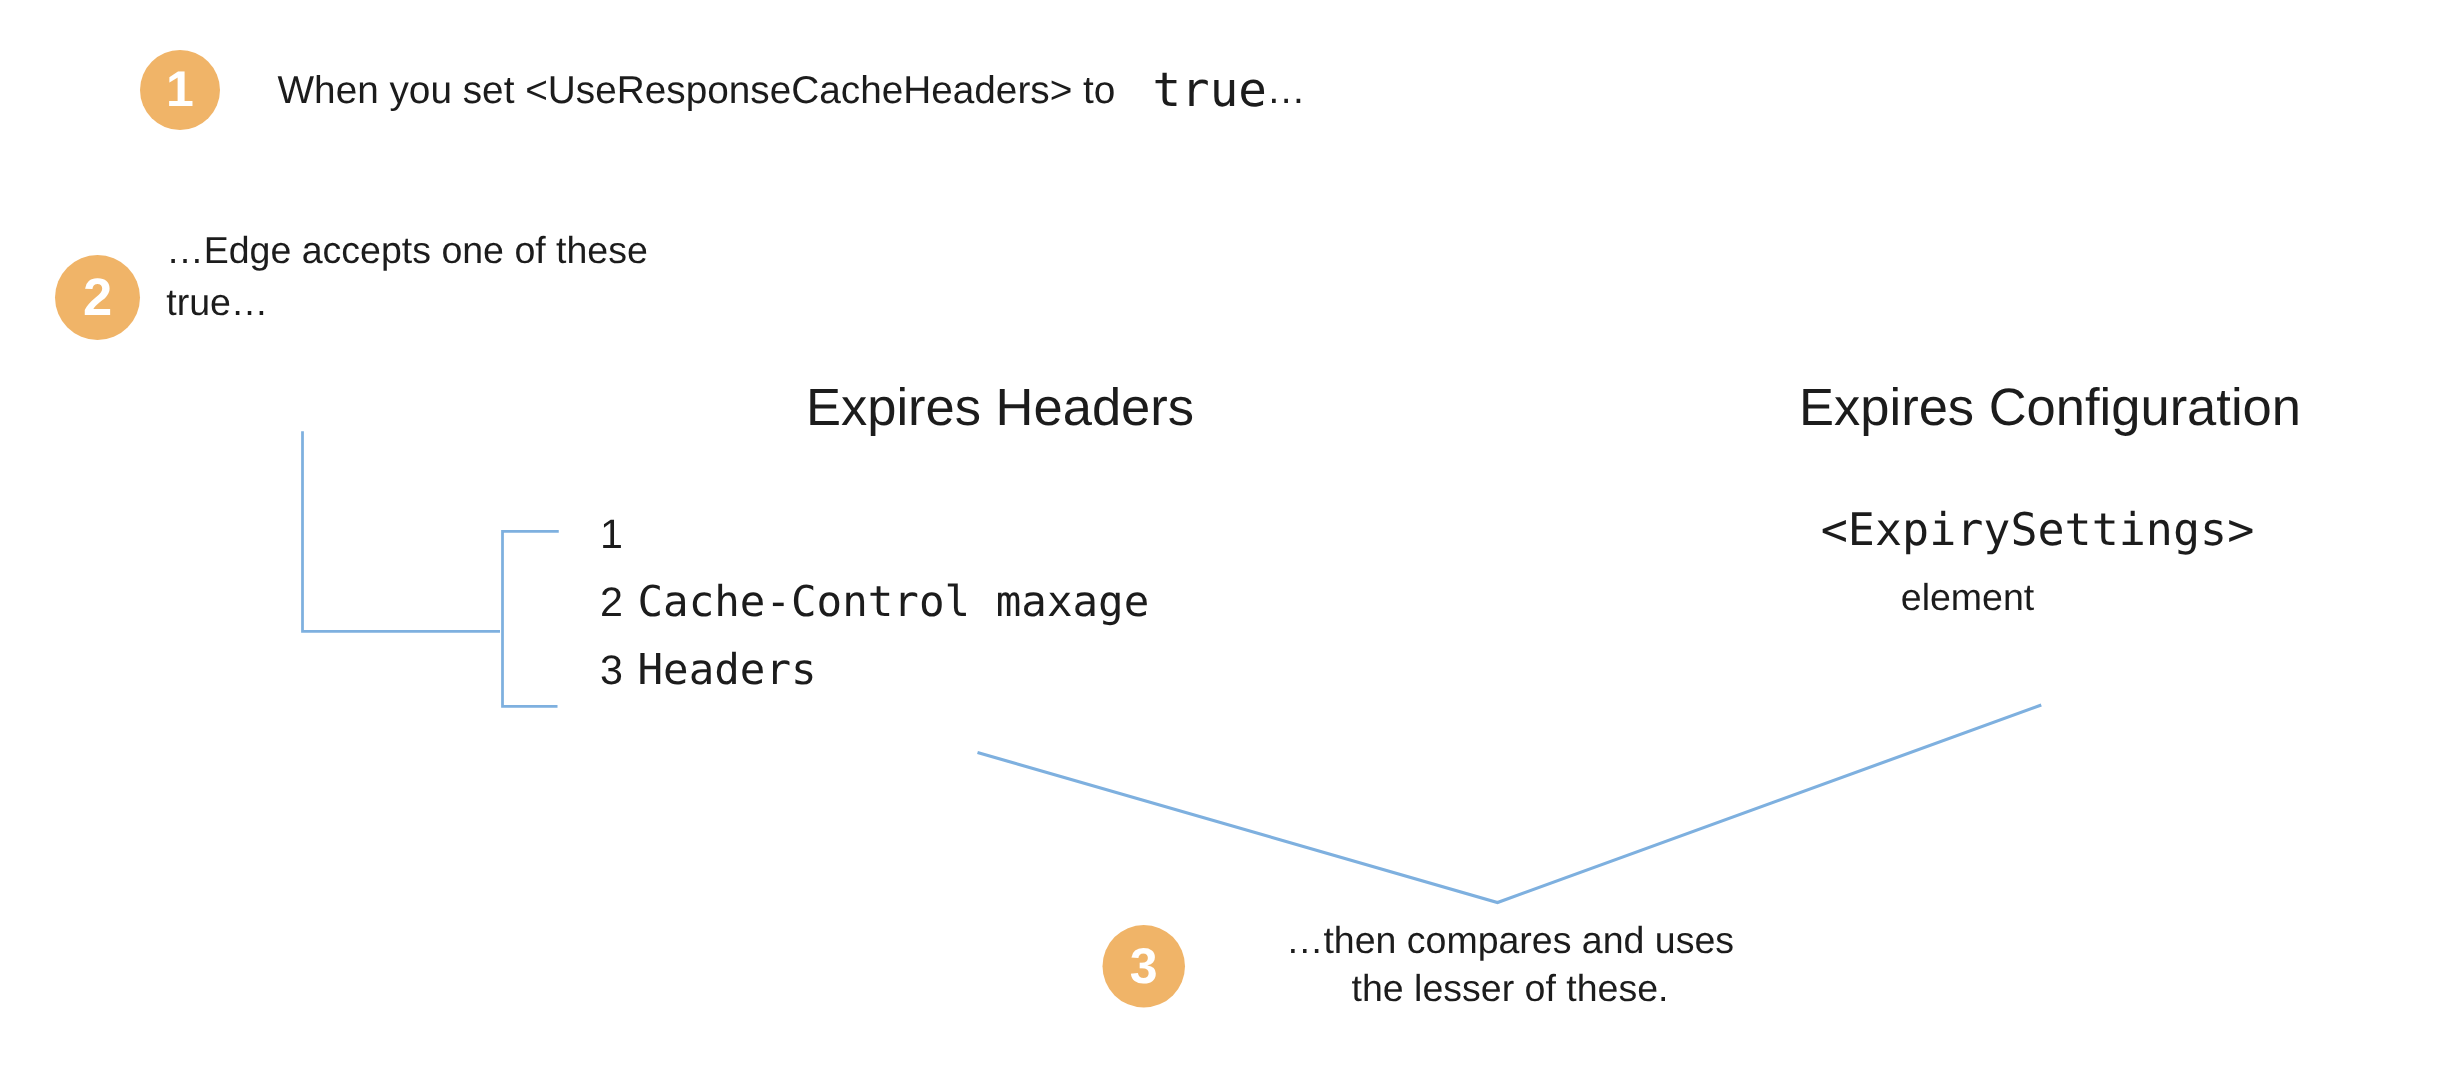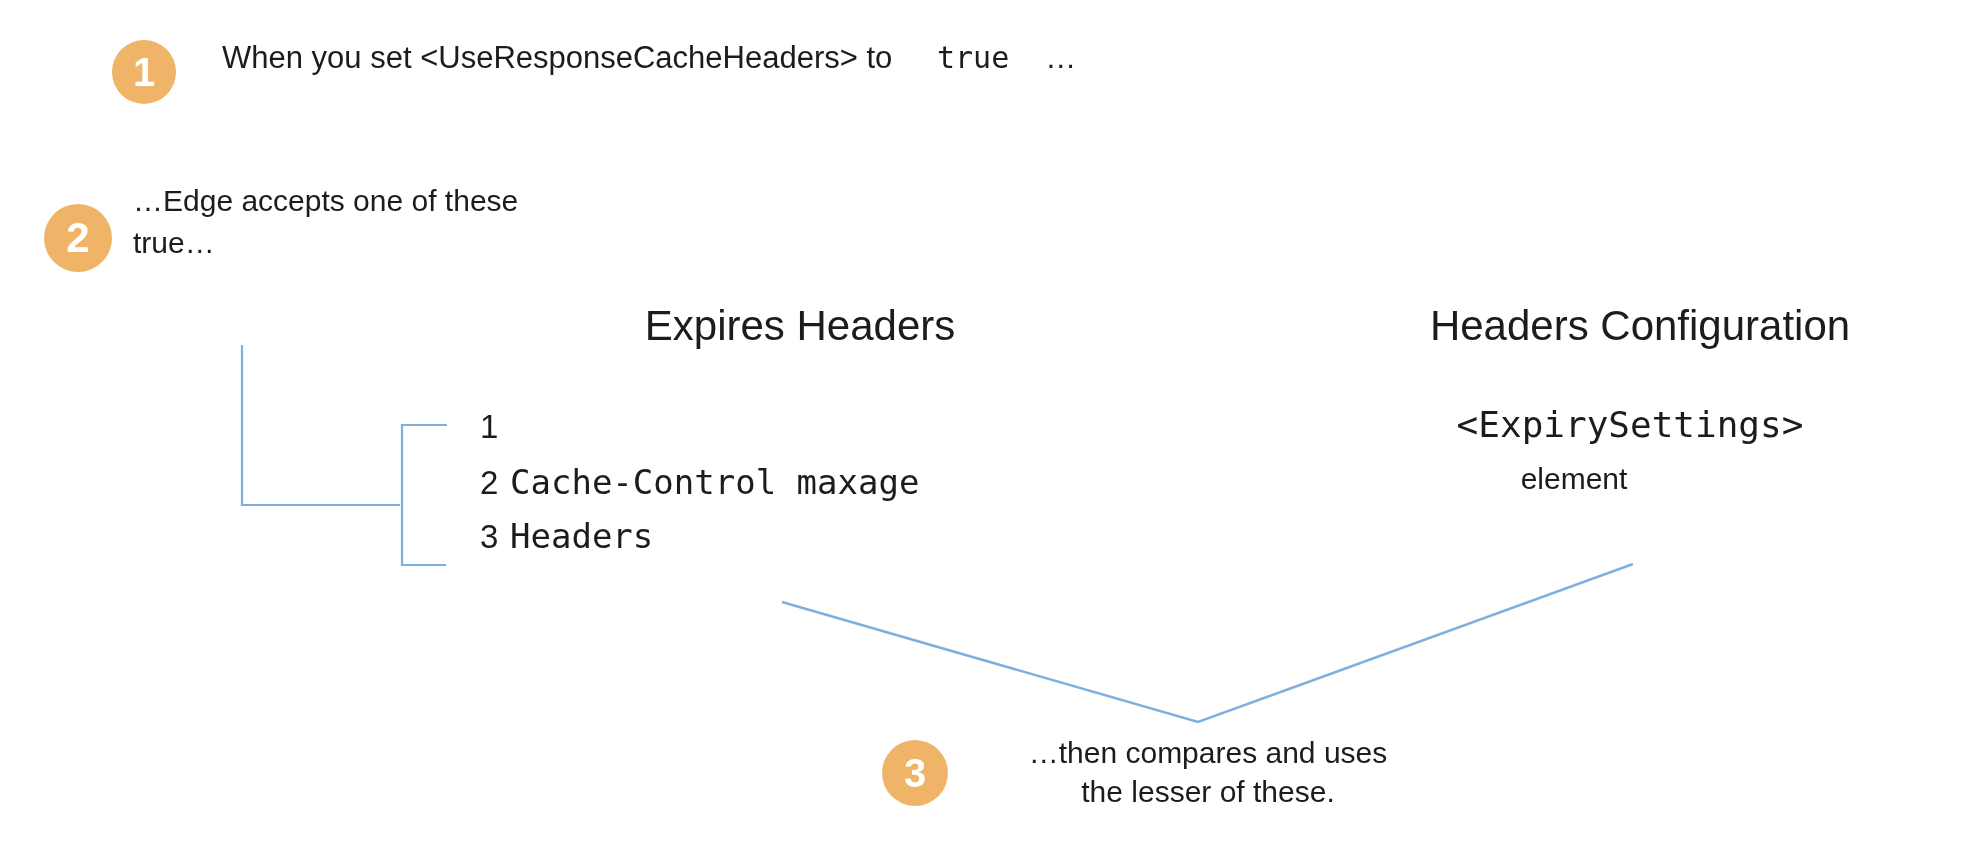--- a/index.html
+++ b/index.html
@@ -21,25 +21,25 @@
     justify-content: center;
     font-weight: bold;
     color: #ffffff;
   }
   .badge-1 { left: 112px; top: 40px;  width: 64px; height: 64px; font-size: 40px; }
   .badge-2 { left: 44px;  top: 204px; width: 68px; height: 68px; font-size: 42px; }
   .badge-3 { left: 882px; top: 740px; width: 66px; height: 66px; font-size: 40px; }
 
   .step1-text {
     left: 222px; top: 40px; height: 64px;
-    display: flex; align-items: flex-start;
-    font-size: 31px; white-space: pre; gap: 36px;
+    display: flex; align-items: center;
+    font-size: 31px; white-space: pre;
   }
   .mono { font-family: "DejaVu Sans Mono", "Liberation Mono", monospace; }
-  .step1-text .mono { font-size: 30px; }
+  .step1-text .mono { font-size: 38px; margin-left: 21px; }
 
   .step2-text {
     left: 133px; top: 180px; width: 460px;
     font-size: 30px; line-height: 42px;
   }
 
   .col-heading { font-size: 42px; text-align: center; }
   .heading-response { left: 560px;  top: 302px; width: 480px; }
   .heading-policy   { left: 1410px; top: 302px; width: 460px; }
 
@@ -91,21 +91,21 @@
 
   <div class="badge badge-2" style="background: rgb(240, 180, 104);">
     <span>2</span>
   </div>
   <div class="abs step2-text">
     <div>…Edge accepts one of these</div>
     <div>true…</div>
   </div>
 
   <div class="abs col-heading heading-response">Expires Headers</div>
-  <div class="abs col-heading heading-policy">Headers Configuration</div>
+  <div class="abs col-heading heading-policy">Expires Configuration</div>
 
   <div class="abs header-list">
     <div class="header-row">
       <span class="rank">1</span>
     </div>
     <div class="header-row">
       <span class="rank">2</span>
       <span class="code mono">Cache-Control maxage</span>
     </div>
     <div class="header-row">

